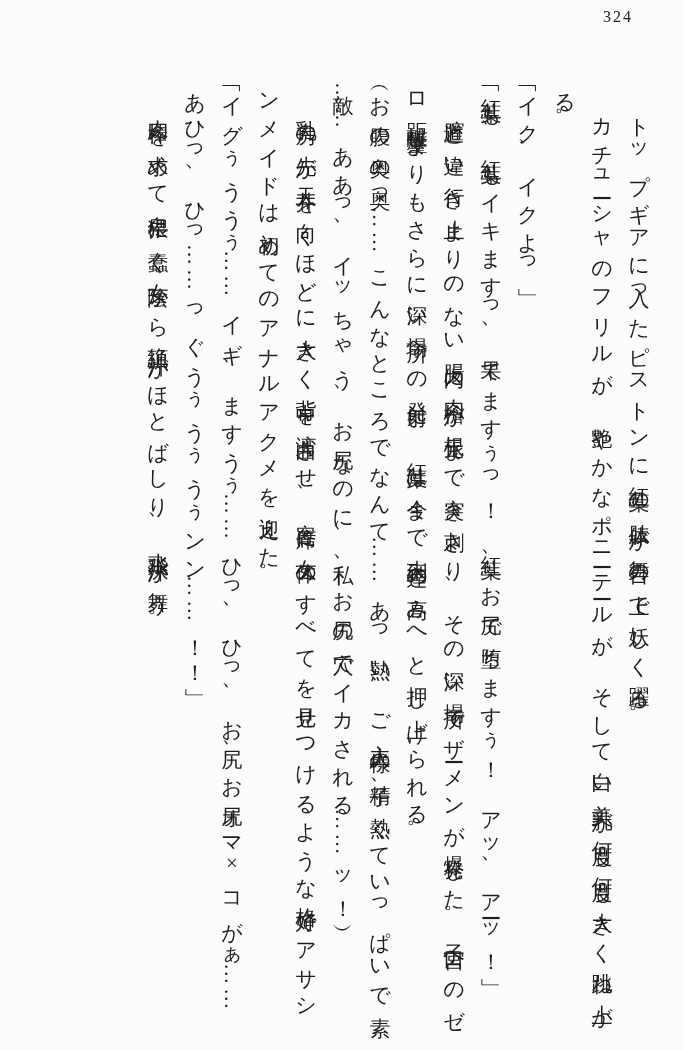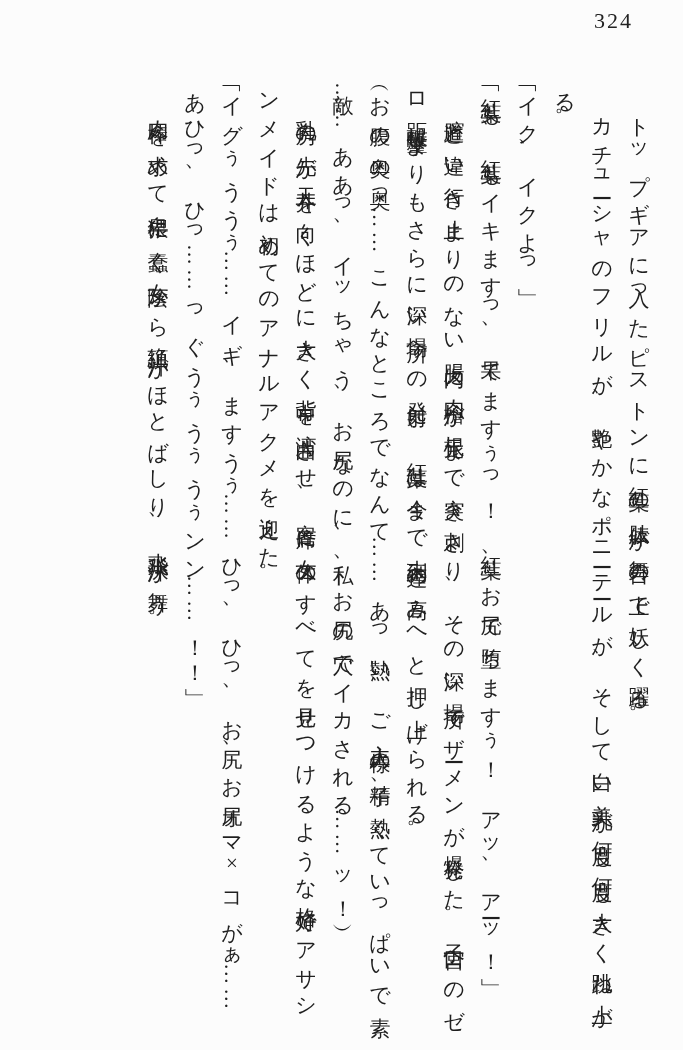--- a/index.html
+++ b/index.html
@@ -16,21 +16,21 @@
     font-family: "Liberation Serif", "DejaVu Serif", serif;
   }
   .page {
     position: absolute;
     inset: 0;
   }
   .page-number {
     position: absolute;
     top: 8px;
     right: 50px;
-    font-size: 22px;
+    font-size: 16px;
     letter-spacing: 2px;
     color: #222;
   }
   .text-block {
     position: absolute;
     top: 78px;
     right: 26px;
     width: 632px;
     height: 950px;
     writing-mode: vertical-rl;

